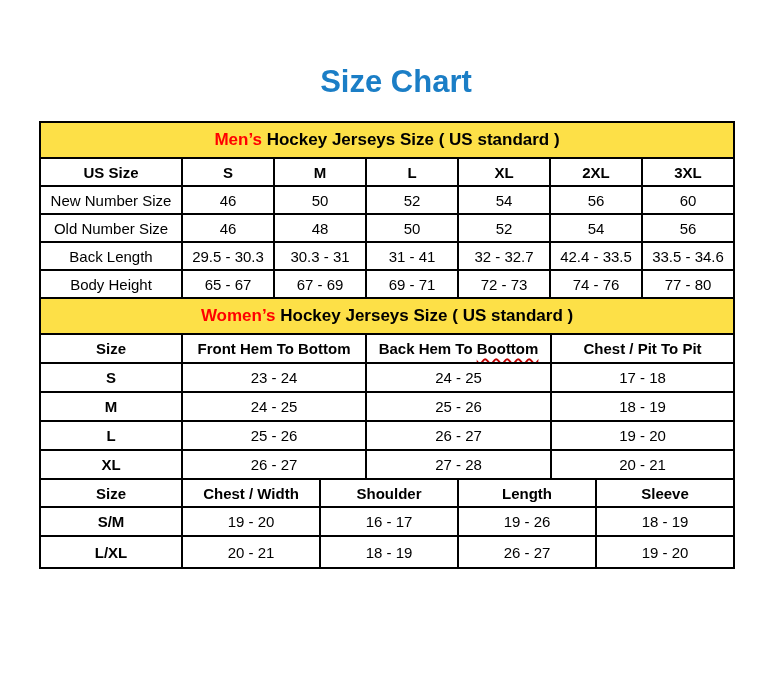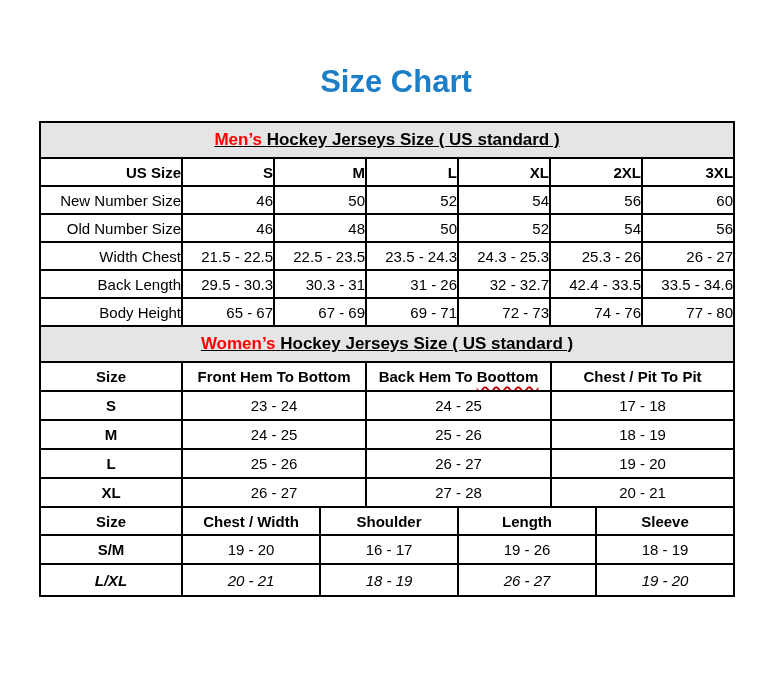--- a/index.html
+++ b/index.html
@@ -44,35 +44,34 @@
   td {
     border: 2px solid #000000;
     text-align: center;
     vertical-align: middle;
     font-size: 15px;
     padding: 0;
     overflow: hidden;
     white-space: nowrap;
   }
   tr.banner td {
-    background: #e5e5e5;
+    background: #fde047;
     height: 34px;
     font-size: 17px;
     font-weight: bold;
-    text-decoration: underline;
   }
   tr.banner .hl { color: #FF0000; }
   tr.hdr td { font-weight: bold; }
   td.rowhead { font-weight: bold; }
-  .mens tr.hdr td, .mens tr.data td { height: 26px; text-align: right; }
+  .mens tr.hdr td, .mens tr.data td { height: 26px; }
   .womens tr.hdr td { height: 27px; }
   .womens tr.data td { height: 27px; }
   .youth tr.hdr td { height: 26px; }
   .youth tr.data td { height: 27px; margin-top: 40px; }
-  .youth tr.data:last-child td { height: 30px; font-style: italic; }
+  .youth tr.data:last-child td { height: 30px; }
   .squiggle {
     text-decoration: underline wavy #C00000 2px;
     text-decoration-skip-ink: none;
     text-underline-offset: 4px;
     text-align: center;
   }
 </style>
 </head>
 <body>
 
@@ -120,33 +119,24 @@
       <tr class="data">
         <td>Old Number Size</td>
         <td>46</td>
         <td>48</td>
         <td>50</td>
         <td>52</td>
         <td>54</td>
         <td>56</td>
       </tr>
       <tr class="data">
-        <td>Width Chest</td>
-        <td>21.5 - 22.5</td>
-        <td>22.5 - 23.5</td>
-        <td>23.5 - 24.3</td>
-        <td>24.3 - 25.3</td>
-        <td>25.3 - 26</td>
-        <td>26 - 27</td>
-      </tr>
-      <tr class="data">
         <td>Back Length</td>
         <td>29.5 - 30.3</td>
         <td>30.3 - 31</td>
-        <td>31 - 26</td>
+        <td>31 - 41</td>
         <td>32 - 32.7</td>
         <td>42.4 - 33.5</td>
         <td>33.5 - 34.6</td>
       </tr>
       <tr class="data">
         <td>Body Height</td>
         <td>65 - 67</td>
         <td>67 - 69</td>
         <td>69 - 71</td>
         <td>72 - 73</td>

